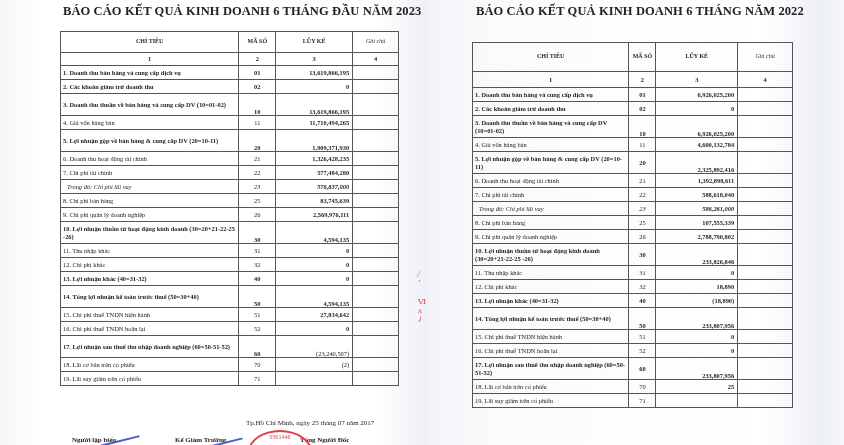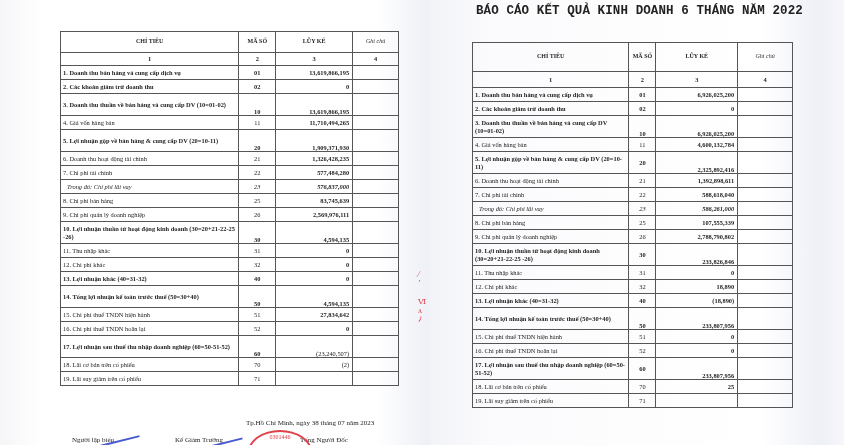--- a/index.html
+++ b/index.html
@@ -3,47 +3,48 @@
 <meta charset="utf-8">
 <style>
   html,body{margin:0;padding:0;}
   body{width:844px;height:445px;overflow:hidden;background:#f4f4f7;position:relative;font-family:"Liberation Serif","DejaVu Serif",serif;color:#1e1e1e;}
   .page{position:absolute;top:0;height:445px;background:#fdfdfd;overflow:hidden;}
   .page-left{left:0;width:428px;background:linear-gradient(90deg,#f6f6f8 0%,#ffffff 10%,#ffffff 88%,#eef0f6 100%);}
   .page-right{left:432px;width:412px;background:linear-gradient(90deg,#f3f4f8 0%,#fbfbfd 15%,#ffffff 80%,#eef0f7 94%,#f7f7fa 100%);}
   .gap{position:absolute;left:420px;top:0;width:18px;height:445px;background:linear-gradient(90deg,#e9ebf3,#f7f8fb);}
   .title{position:absolute;font-weight:bold;font-size:12.5px;letter-spacing:0.1px;white-space:nowrap;color:#222;}
   .page-left .title{left:63px;top:4px;}
-  .page-right .title{left:44px;top:4px;font-family:Liberation Mono, monospace;}
+  .page-right .title{left:44px;top:4px;}
   table{position:absolute;border-collapse:collapse;font-size:6.4px;}
   td,th{border:1px solid #555;padding:0 2px;line-height:7.5px;vertical-align:middle;}
   th{font-weight:bold;font-size:6px;height:20px;text-align:center;}
   .num-row td{text-align:center;font-weight:bold;height:12px;}
   td.c{text-align:center;}
   td.r{text-align:right;font-weight:bold;padding-right:3px;}
   td.b{font-weight:bold;}
   td.i{font-style:italic;padding-left:6px;}
   .it{font-style:italic;}
   tr.r1 td{height:13px;}
   tr.r2 td{height:21px;}
   td.bot{vertical-align:bottom;}
   .page-left table{left:60px;top:31px;width:339px;}
   .page-right table{left:40px;top:42px;width:321px;border:1.5px solid #333;}
   .footer-date{position:absolute;font-size:7px;white-space:nowrap;}
-  .sig{position:absolute;font-size:7px;font-weight:normal;white-space:nowrap;}
+  .sig{position:absolute;font-size:7px;font-weight:bold;white-space:nowrap;}
   .stamp{position:absolute;left:248px;top:430px;width:60px;height:40px;border:2px solid #e0404a;border-radius:50%;color:#e0404a;font-size:6px;text-align:center;line-height:10px;}
   .stamp-edge{position:absolute;left:418px;top:270px;color:#e0404a;font-size:8px;line-height:9px;}
   .pen{position:absolute;height:1.5px;background:#4a5bd0;transform:rotate(-14deg);}
 </style>
 </head>
 <body>
 
 <div class="gap"></div>
 
 <div class="page page-left">
+  <div class="title">BÁO CÁO KẾT QUẢ KINH DOANH  6 THÁNG ĐẦU NĂM 2023</div>
   <table>
     <colgroup>
         <col style="width:179px">
         <col style="width:37px">
         <col style="width:77px">
         <col style="width:46px">
       </colgroup>
     <tbody>
         <tr>
       <th>CHỈ TIÊU</th>
@@ -173,21 +174,21 @@
         </tr>
     <tr class="r1">
           <td>19. Lãi suy giảm trên cổ phiếu</td>
           <td class="c">71</td>
           <td class="r"></td>
           <td></td>
         </tr>
   </tbody>
     </table>
 
-  <div class="footer-date" style="left:246px;top:419px;">Tp.Hồ Chí Minh, ngày 38 tháng 07 năm 2023</div>
+  <div class="footer-date" style="left:246px;top:419px;">Tp.Hồ Chí Minh, ngày 25 tháng 07 năm 2017</div>
   <div class="sig" style="left:72px;top:436px;">Người lập biểu</div>
   <div class="sig" style="left:175px;top:436px;">Kế Giám Trưởng</div>
   <div class="sig" style="left:300px;top:436px;">Tổng Người Đốc</div>
   <div class="pen" style="left:100px;top:440px;width:40px;"></div>
   <div class="pen" style="left:205px;top:442px;width:38px;"></div>
   <div class="stamp">0301446</div>
 </div>
 
 <div class="stamp-edge">⁄<br>ʼ<br><br>Ⅵ<br>ʌ<br>ﾉ</div>
 

